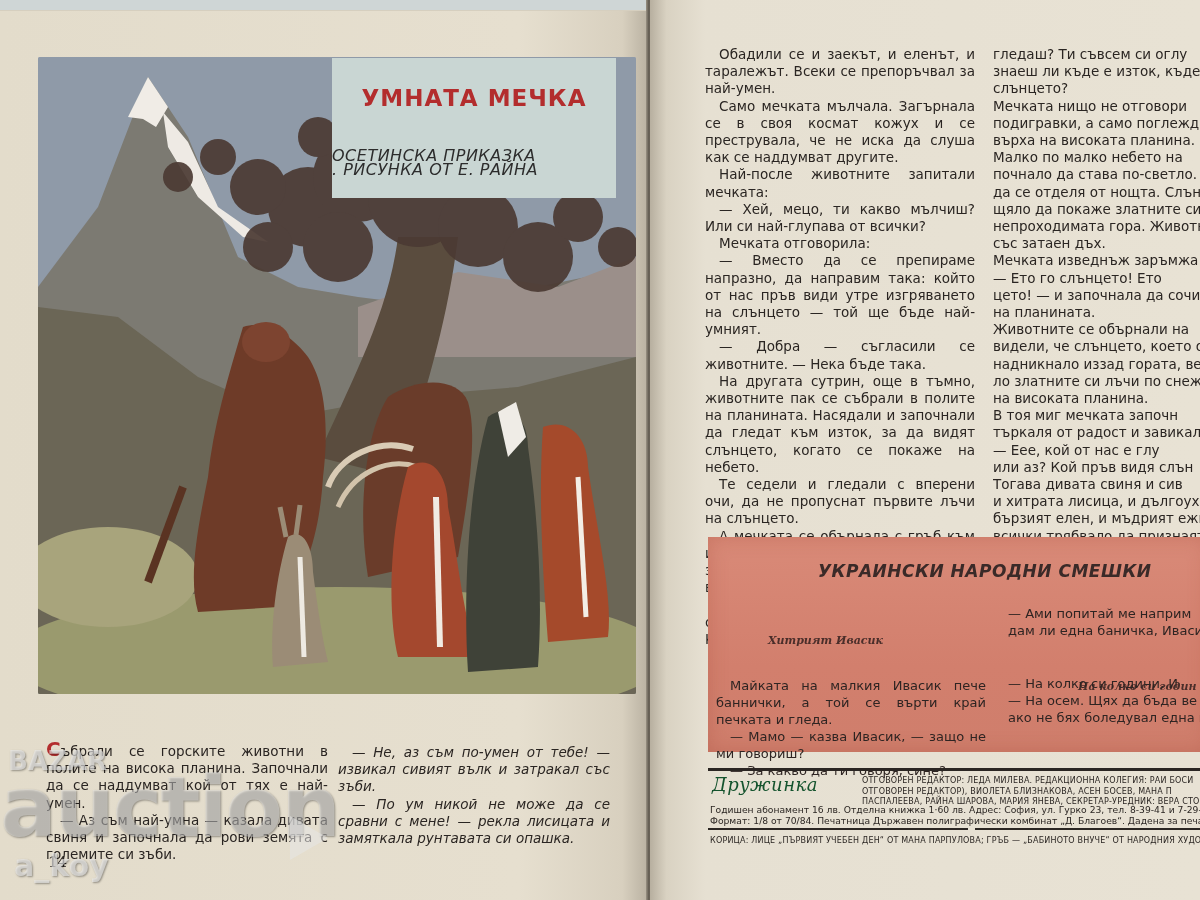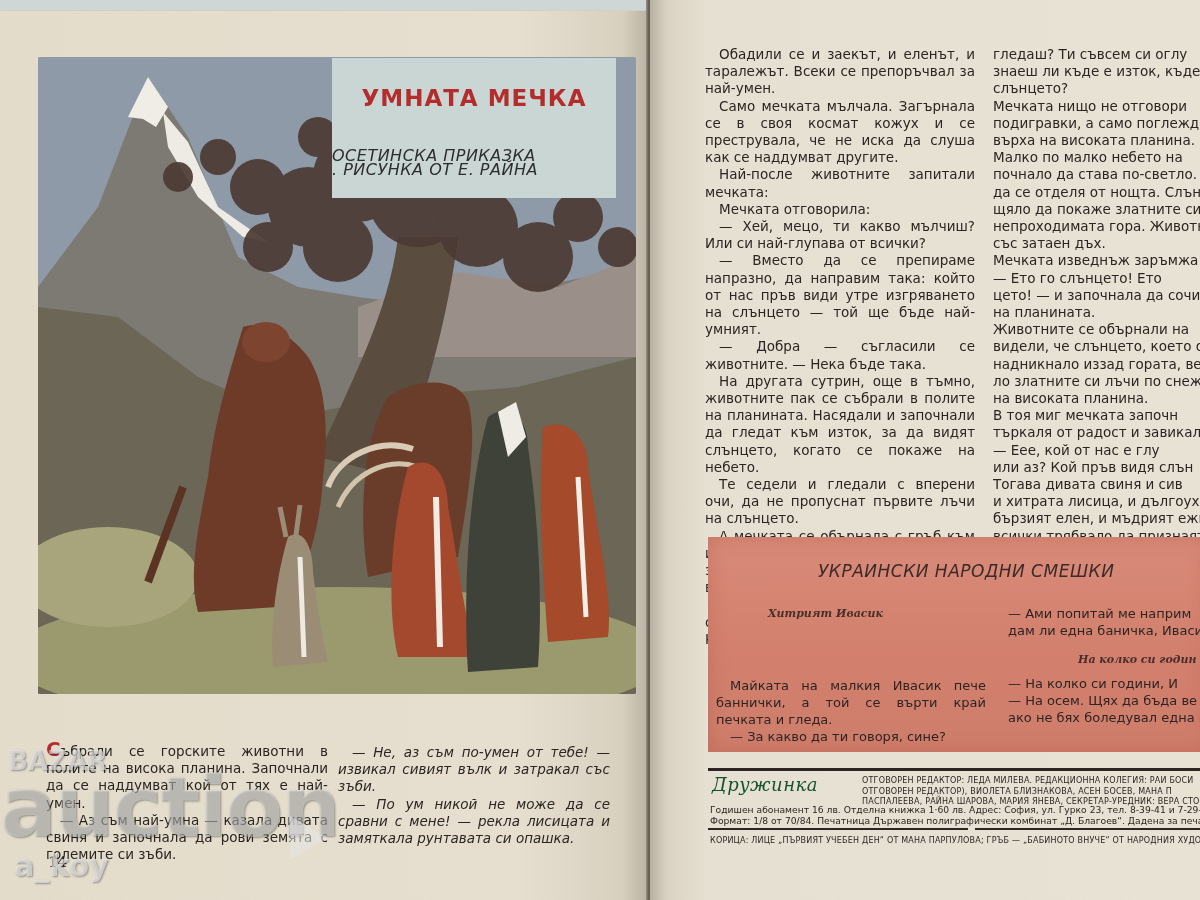--- a/index.html
+++ b/index.html
@@ -73,25 +73,25 @@
   .right-col2 p { overflow: hidden; }
 
   
   .jokes-box {
     position: absolute; left: 708px; top: 537px; width: 500px; height: 215px;
     background: linear-gradient(180deg, #d98a78 0%, #d27f6d 60%, #cf7e6c 100%);
     box-shadow: inset 0 0 20px rgba(150,60,40,0.25);
   }
   .jokes-title {
     position: absolute; left: 110px; top: 24px; font-size: 17px;
-    font-weight: normal; font-style: italic; color: #3a2a28; letter-spacing: 0.5px;
+    font-weight: bold; font-style: italic; color: #3a2a28; letter-spacing: 0.5px;
   }
   .joke-sub {
     position: absolute; font-family: "DejaVu Serif", serif; font-style: italic;
-    font-weight: bold; font-size: 11px; color: #4a2e2a;
+    font-weight: bold; font-size: 11px; color: #4a2e2a; margin-top: 27px;
   }
   .jokes-col {
     position: absolute; font-size: 13px; line-height: 17px; color: #2e2422;
     text-align: justify;
   }
   .jokes-col p { text-indent: 14px; }
   .jokes-col.c1 { left: 8px; top: 92px; width: 270px; margin-top: 48px; }
   .jokes-col.c2 { left: 300px; top: 68px; width: 240px; white-space: nowrap; text-align: left; }
 
   
@@ -221,22 +221,22 @@
   <div class="page-number">14</div>
 
   <div class="gutter"></div>
 
   <div class="page-right"></div>
 
   <div class="col right-col1">
     <p>Обадили се и заекът, и еленът, и таралежът. Всеки се препоръчвал за най-умен.</p>
     <p>Само мечката мълчала. Загърнала се в своя космат кожух и се преструвала, че не иска да слуша как се наддумват другите.</p>
     <p>Най-после животните запитали мечката:</p>
+    <p>— Хей, мецо, ти какво мълчиш? Или си най-глупава от всички?</p>
     <p>Мечката отговорила:</p>
-    <p>— Хей, мецо, ти какво мълчиш? Или си най-глупава от всички?</p>
     <p>— Вместо да се препираме напразно, да направим така: който от нас пръв види утре изгряването на слънцето — той ще бъде най-умният.</p>
     <p>— Добра — съгласили се животните. — Нека бъде така.</p>
     <p>На другата сутрин, още в тъмно, животните пак се събрали в полите на планината. Насядали и започнали да гледат към изток, за да видят слънцето, когато се покаже на небето.</p>
     <p>Те седели и гледали с вперени очи, да не пропуснат първите лъчи на слънцето.</p>
     <p>А мечката се обърнала с гръб към изток и започнала да гледа към запад, към снежния връх на високата планина.</p>
     <p>— Хей, глупачке! — започнали да й се присмиват другите животни. — Къде</p>
   </div>
 
   <div class="col right-col2">
     <p class="noind">гледаш? Ти съвсем си оглу</p>
@@ -268,20 +268,21 @@
     <p class="noind">и хитрата лисица, и дългоухи</p>
     <p class="noind">бързият елен, и мъдрият ежк</p>
     <p class="noind">всички трябвало да признаят</p>
   </div>
 
   <div class="jokes-box">
     <div class="jokes-title">УКРАИНСКИ НАРОДНИ СМЕШКИ</div>
     <div class="joke-sub" style="left:60px; top:70px;">Хитрият Ивасик</div>
     <div class="jokes-col c1">
       <p>Майката на малкия Ивасик пече баннички, а той се върти край печката и гледа.</p>
+      <p>— Мамо — казва Ивасик, — защо не ми говориш?</p>
       <p>— За какво да ти говоря, сине?</p>
     </div>
     <div class="jokes-col c2">
       <p class="noind" style="text-indent:0">  — Ами попитай ме наприм</p>
       <p class="noind" style="text-indent:0">дам ли една баничка, Иваси</p>
     </div>
     <div class="joke-sub" style="left:370px; top:116px; font-weight:bold;">На колко си годин</div>
     <div class="jokes-col c2" style="top:138px;">
       <p style="text-indent:0">  — На колко си години, И</p>
       <p style="text-indent:0">  — На осем. Щях да бъда ве</p>

